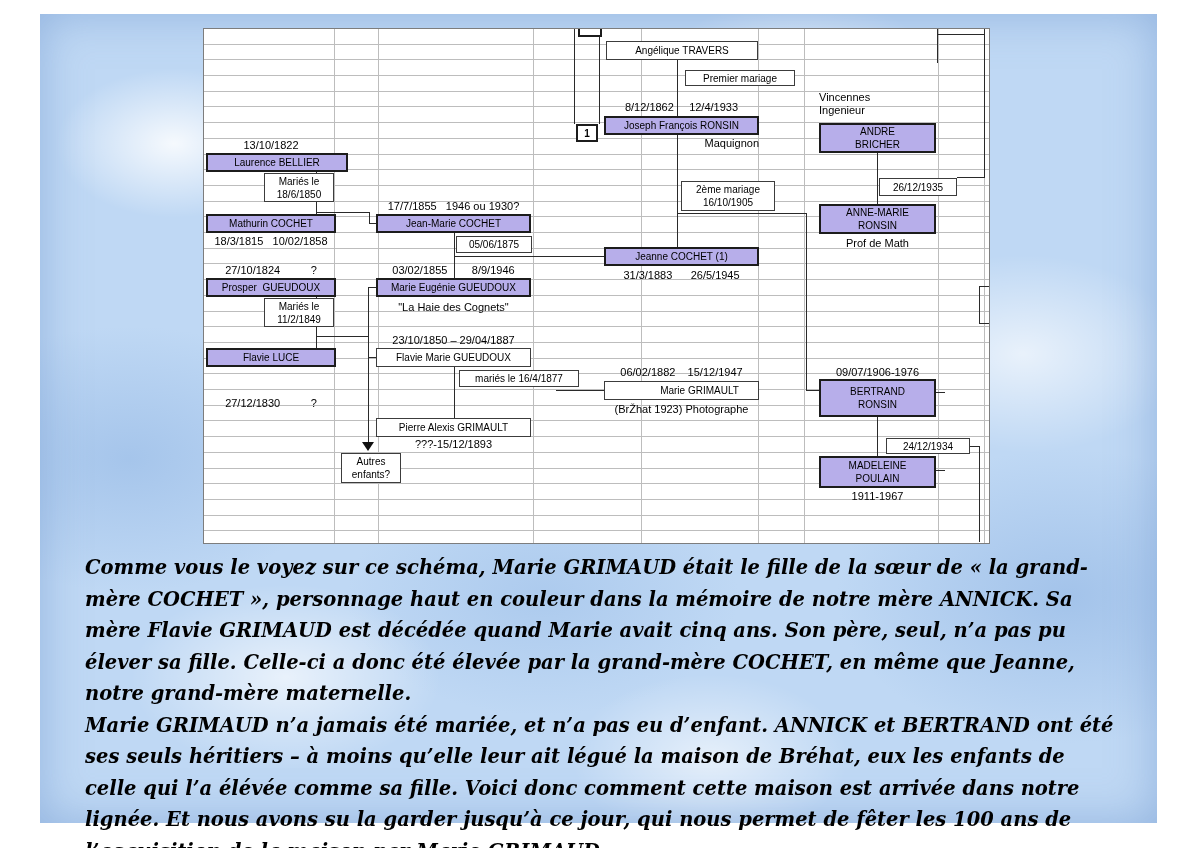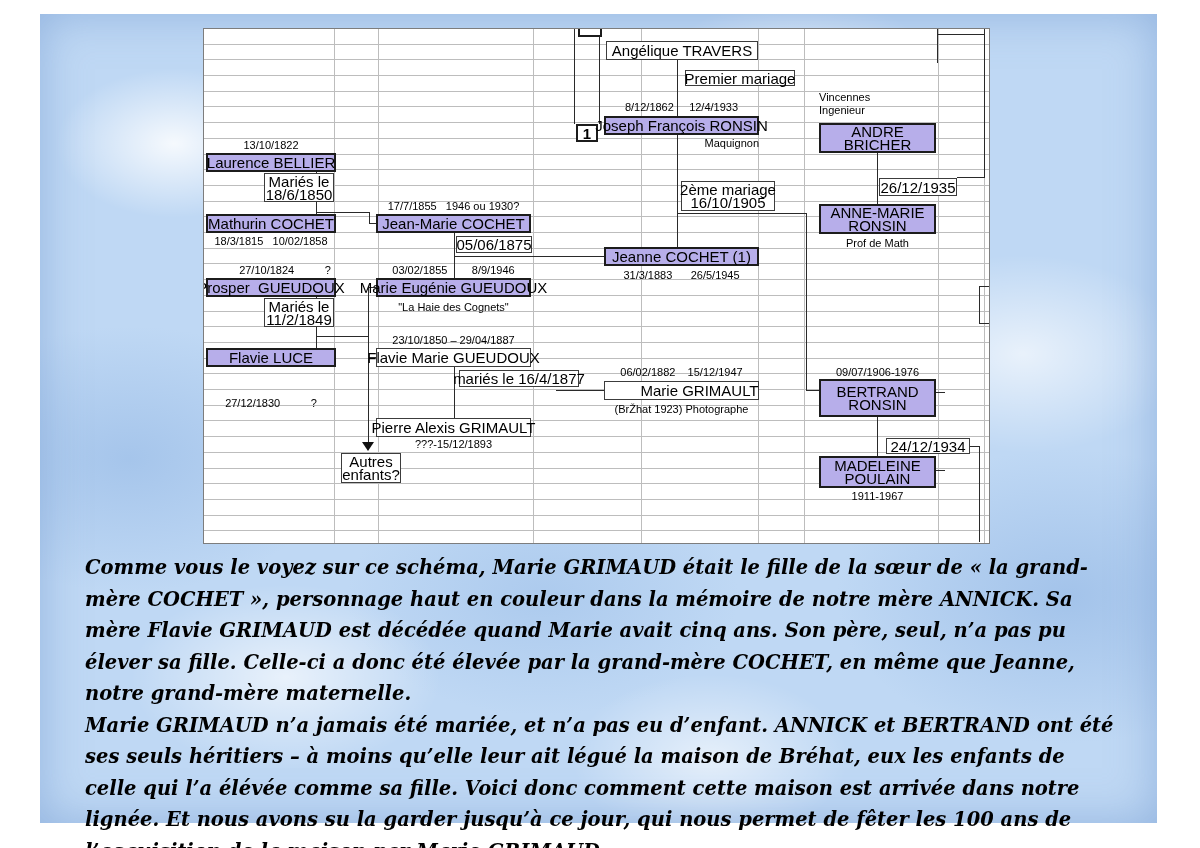--- a/index.html
+++ b/index.html
@@ -19,21 +19,21 @@
       radial-gradient(ellipse 330px 210px at 92% 72%, rgba(140,178,226,.55), transparent 70%),
       radial-gradient(ellipse 280px 170px at 45% 72%, rgba(150,186,230,.45), transparent 70%);
     box-shadow: inset 0 0 46px rgba(110,150,205,.55);}
   
   .tree{position:absolute;left:203px;top:28px;width:785px;height:514px;background:#ffffff;
     border:1px solid #7d7d7d;overflow:hidden;
     background-image:repeating-linear-gradient(to bottom,#ffffff 0px,#ffffff 14.7px,#bdbdbd 14.7px,#bdbdbd 15.7px);}
   .gv{position:absolute;top:0;width:1px;height:100%;background:#bdbdbd;}
   .ln{position:absolute;background:#2a2a2a;}
   .node{position:absolute;display:flex;flex-direction:column;align-items:center;justify-content:center;
-        box-sizing:border-box;font-size:15px;line-height:13px;color:#000;text-align:right;white-space:pre;}
+        box-sizing:border-box;font-size:10px;line-height:13px;color:#000;text-align:right;white-space:pre;}
   .node.purple{background:#b7aeea;border:2px solid #1c1c1c;}
   .node.white{background:#ffffff;border:1px solid #3c3c3c;}
   .node.marker{background:#ffffff;border:2px solid #1c1c1c;font-weight:bold;}
   .node.clipped{background:#ffffff;border:2px solid #1c1c1c;}
   .lbl{position:absolute;font-size:11px;line-height:13px;color:#000;white-space:pre;}
   .lbl div{width:100%;}
   .arrow{position:absolute;width:0;height:0;border-left:6px solid transparent;
          border-right:6px solid transparent;border-top:9px solid #111;}
   
   .story{position:absolute;left:85px;top:552px;width:1032px;color:#000;
@@ -87,21 +87,21 @@
       <div class="ln" style="left: 775px; top: 417px; width: 1px; height: 96px;"></div>
       <div class="ln" style="left: 766px; top: 417px; width: 10px; height: 1px;"></div>
       <div class="ln" style="left: 732px; top: 363px; width: 9px; height: 1px;"></div>
       <div class="ln" style="left: 732px; top: 441px; width: 9px; height: 1px;"></div>
       <div class="node white" style="left: 402px; top: 12px; width: 152px; height: 19px;"><div>Angélique TRAVERS</div></div>
       <div class="node white" style="left: 481px; top: 41px; width: 110px; height: 16px;"><div>Premier mariage</div></div>
       <div class="node clipped" style="left: 374px; top: -10px; width: 24px; height: 18px;"><div></div></div>
       <div class="node marker" style="left: 372px; top: 95px; width: 22px; height: 18px;"><div>1</div></div>
       <div class="node purple" style="left: 400px; top: 87px; width: 155px; height: 19px;"><div>Joseph François RONSIN</div></div>
       <div class="node purple" style="left: 615px; top: 94px; width: 117px; height: 30px;"><div>ANDRE</div><div>BRICHER</div></div>
-      <div class="node purple" style="left: 2px; top: 124px; width: 130px; height: 19px;"><div>Laurence BELLIER</div></div>
+      <div class="node purple" style="left: 2px; top: 124px; width: 142px; height: 19px;"><div>Laurence BELLIER</div></div>
       <div class="node white" style="left: 60px; top: 144px; width: 70px; height: 29px;"><div>Mariés le</div><div>18/6/1850</div></div>
       <div class="node white" style="left: 675px; top: 149px; width: 78px; height: 18px;"><div>26/12/1935</div></div>
       <div class="node white" style="left: 477px; top: 152px; width: 94px; height: 30px;"><div>2ème mariage</div><div>16/10/1905</div></div>
       <div class="node purple" style="left: 615px; top: 175px; width: 117px; height: 30px;"><div>ANNE-MARIE</div><div>RONSIN</div></div>
       <div class="node purple" style="left: 2px; top: 185px; width: 130px; height: 19px;"><div>Mathurin COCHET</div></div>
       <div class="node purple" style="left: 172px; top: 185px; width: 155px; height: 19px;"><div>Jean-Marie COCHET</div></div>
       <div class="node white" style="left: 252px; top: 207px; width: 76px; height: 17px;"><div>05/06/1875</div></div>
       <div class="node purple" style="left: 400px; top: 218px; width: 155px; height: 19px;"><div>Jeanne COCHET (1)</div></div>
       <div class="node purple" style="left: 2px; top: 249px; width: 130px; height: 19px;"><div>Prosper  GUEUDOUX</div></div>
       <div class="node purple" style="left: 172px; top: 249px; width: 155px; height: 19px;"><div>Marie Eugénie GUEUDOUX</div></div>
@@ -115,21 +115,21 @@
       <div class="node white" style="left: 682px; top: 409px; width: 84px; height: 16px;"><div>24/12/1934</div></div>
       <div class="node white" style="left: 137px; top: 424px; width: 60px; height: 30px;"><div>Autres</div><div>enfants?</div></div>
       <div class="node purple" style="left: 615px; top: 427px; width: 117px; height: 32px;"><div>MADELEINE</div><div>POULAIN</div></div>
       <div class="lbl" style="left: 400px; top: 72px; width: 155px; text-align: center;"><div>8/12/1862     12/4/1933</div></div>
       <div class="lbl" style="left: 615px; top: 62px; width: 117px; text-align: left;"><div>Vincennes</div><div>Ingenieur</div></div>
       <div class="lbl" style="left: 400px; top: 108px; width: 155px; text-align: right;"><div>Maquignon</div></div>
       <div class="lbl" style="left: 2px; top: 110px; width: 130px; text-align: center;"><div>13/10/1822</div></div>
       <div class="lbl" style="left: 172px; top: 171px; width: 155px; text-align: center;"><div>17/7/1855   1946 ou 1930?</div></div>
       <div class="lbl" style="left: 2px; top: 206px; width: 130px; text-align: center;"><div>18/3/1815   10/02/1858</div></div>
       <div class="lbl" style="left: 615px; top: 208px; width: 117px; text-align: center;"><div>Prof de Math</div></div>
-      <div class="lbl" style="left: 16px; top: 235px; width: 130px; text-align: center;"><div>27/10/1824          ?</div></div>
+      <div class="lbl" style="left: 2px; top: 235px; width: 130px; text-align: center;"><div>27/10/1824          ?</div></div>
       <div class="lbl" style="left: 172px; top: 235px; width: 155px; text-align: center;"><div>03/02/1855        8/9/1946</div></div>
       <div class="lbl" style="left: 400px; top: 240px; width: 155px; text-align: center;"><div>31/3/1883      26/5/1945</div></div>
       <div class="lbl" style="left: 172px; top: 272px; width: 155px; text-align: center;"><div>"La Haie des Cognets"</div></div>
       <div class="lbl" style="left: 172px; top: 305px; width: 155px; text-align: center;"><div>23/10/1850 – 29/04/1887</div></div>
       <div class="lbl" style="left: 615px; top: 337px; width: 117px; text-align: center;"><div>09/07/1906-1976</div></div>
       <div class="lbl" style="left: 400px; top: 337px; width: 155px; text-align: center;"><div>06/02/1882    15/12/1947</div></div>
       <div class="lbl" style="left: 2px; top: 328px; width: 130px; text-align: center; margin-top: 40px;"><div>27/12/1830          ?</div></div>
       <div class="lbl" style="left: 400px; top: 374px; width: 155px; text-align: center;"><div>(BrŽhat 1923) Photographe</div></div>
       <div class="lbl" style="left: 172px; top: 409px; width: 155px; text-align: center;"><div>???-15/12/1893</div></div>
       <div class="lbl" style="left: 615px; top: 461px; width: 117px; text-align: center;"><div>1911-1967</div></div>

